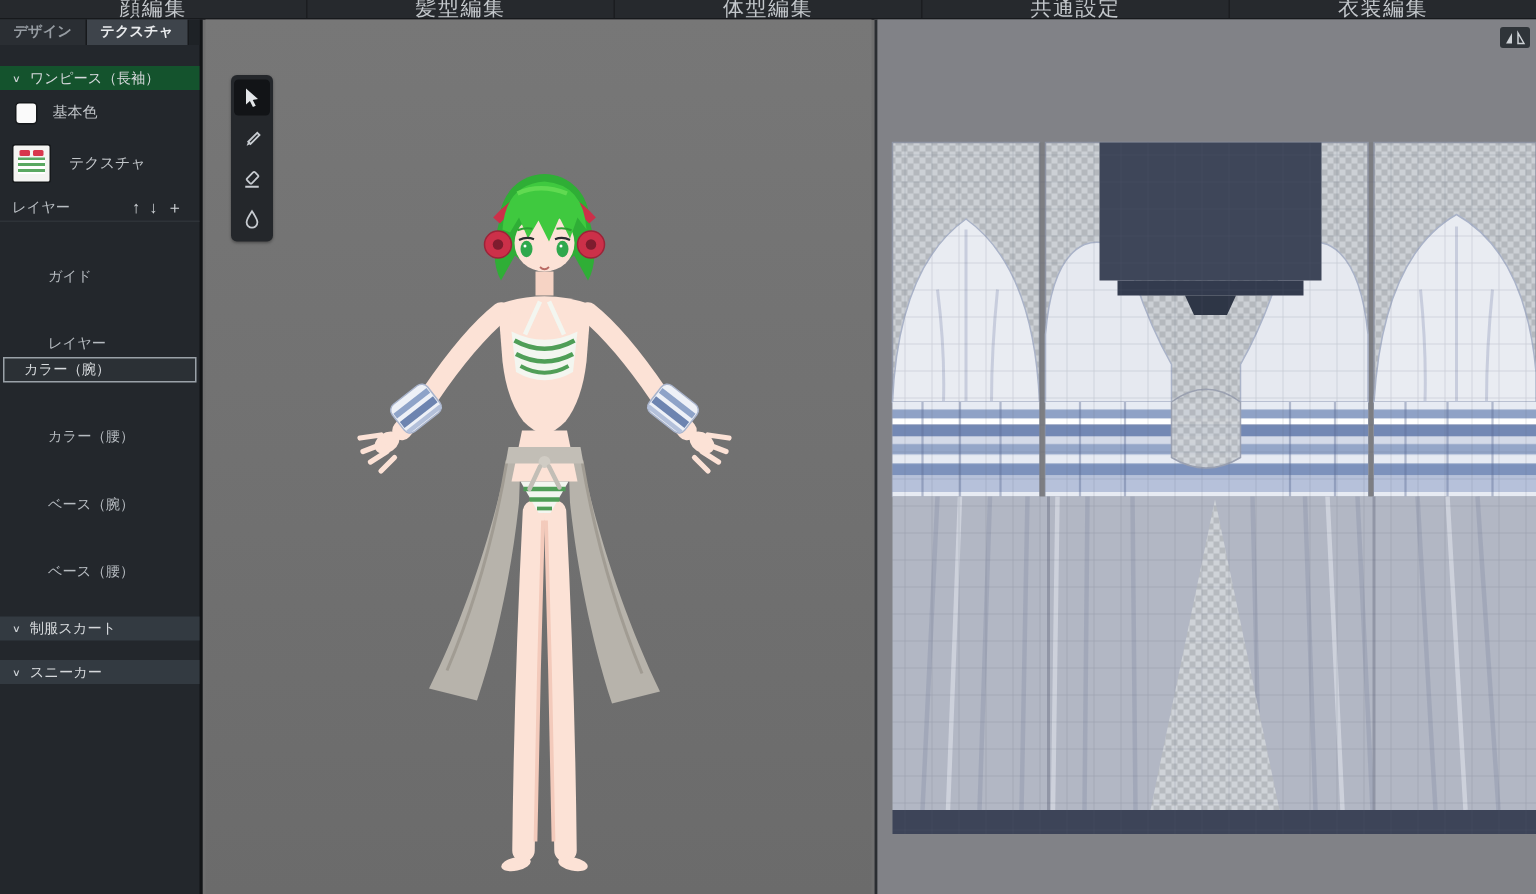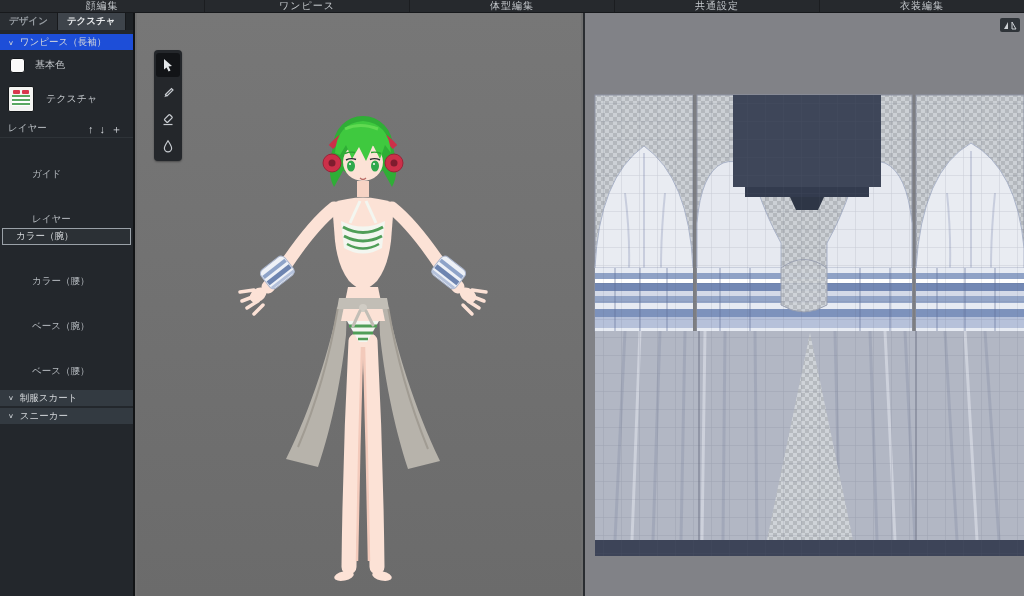--- a/index.html
+++ b/index.html
@@ -11,40 +11,40 @@
   }
   .app { position: relative; width: 1024px; height: 596px; overflow: hidden; background: #6f6f6f; }
 
   
   .topbar {
     position: absolute; left: 0; top: 0; width: 1024px; height: 13px;
     background: #26292d; display: flex; border-bottom: 1px solid #17191c;
   }
   .topbar .ttab {
     flex: 1; display: flex; align-items: center; justify-content: center;
-    font-size: 10px; color: #c3c7cb; border-right: 1px solid #1b1d20; cursor: default;
+    font-size: 14px; color: #c3c7cb; border-right: 1px solid #1b1d20; cursor: default;
     letter-spacing: 1px;
   }
   .topbar .ttab:last-child { border-right: none; }
 
   
   .sidebar {
     position: absolute; left: 0; top: 13px; width: 135px; height: 583px;
     background: #23272c; border-right: 2px solid #121416;
   }
   .side-tabs { display: flex; height: 17px; background: #1e2226; font-weight: bold; }
   .side-tab {
     padding: 0 9px; font-size: 9.5px; display: flex; align-items: center;
     color: #969ca2; background: #2a2e33; border-right: 1px solid #17191c;
   }
   .side-tab.active { background: #3e444b; color: #e9ebed; }
 
   .section-header {
-    height: 16px; background: #1d4ed8; display: flex; align-items: center;
-    font-size: 9.5px; color: #d5d8db; padding-left: 8px; gap: 6px; margin-top: 4px;
+    height: 16px; background: #14532d; display: flex; align-items: center;
+    font-size: 9.5px; color: #d5d8db; padding-left: 8px; gap: 6px; margin-top: 14px;
   }
   .chevron { font-size: 8px; color: #cfd3d7; transform: scaleY(0.8); }
 
   .color-row { display: flex; align-items: center; gap: 10px; padding: 0 10px; height: 26px; margin-top: 2px; }
   .swatch { width: 15px; height: 15px; border-radius: 3px; border: 1px solid #15181b; }
   .row-label { font-size: 10px; color: #c2c6ca; }
 
   .texture-row { display: flex; align-items: center; gap: 12px; padding: 0 8px; height: 34px; margin-top: 4px; }
   .texture-thumb {
     width: 26px; height: 26px; border-radius: 2px; background: #f4f4f2;
@@ -68,21 +68,21 @@
   }
   .layer-item {
     height: 17px; display: flex; align-items: center; padding-left: 32px;
     font-size: 9.5px; color: #b6bbc0; margin-top: 28px;
   }
   .layer-item.selected {
     outline: 1px solid #9aa1a8; outline-offset: -1px; background: #2b3035;
     margin: 0 2px; padding-left: 14px; color: #d7dadd;
   }
   .collapsed-group { margin-top: 10px; display: flex; flex-direction: column; gap: 2px; }
-  .collapsed-group .section-header { margin-top: 0; background: #333a41; }
+  .collapsed-group .section-header { margin-top: 11px; background: #333a41; }
 
   
   .viewport {
     position: absolute; left: 137px; top: 13px; width: 444px; height: 583px;
     background: linear-gradient(#777777, #6b6b6b); overflow: hidden;
   }
   .toolbar {
     position: absolute; left: 17px; top: 37px; width: 28px;
     background: #24272b; border-radius: 4px; padding: 3px 2px;
     display: flex; flex-direction: column; gap: 3px; box-shadow: 0 1px 2px rgba(0,0,0,.35);
@@ -106,21 +106,21 @@
     justify-content: center; border: none; cursor: pointer; padding: 0;
   }
 </style>
 </head>
 <body>
 
 <div class="app">
 
   <header class="topbar">
     <div class="ttab">顔編集</div>
-    <div class="ttab">ワンピース</div>
+    <div class="ttab">髪型編集</div>
     <div class="ttab">体型編集</div>
     <div class="ttab">共通設定</div>
     <div class="ttab">衣装編集</div>
   </header>
 
   <aside class="sidebar">
     <div class="side-tabs">
       <div class="side-tab">デザイン</div>
       <div class="side-tab active">テクスチャ</div>
     </div>

